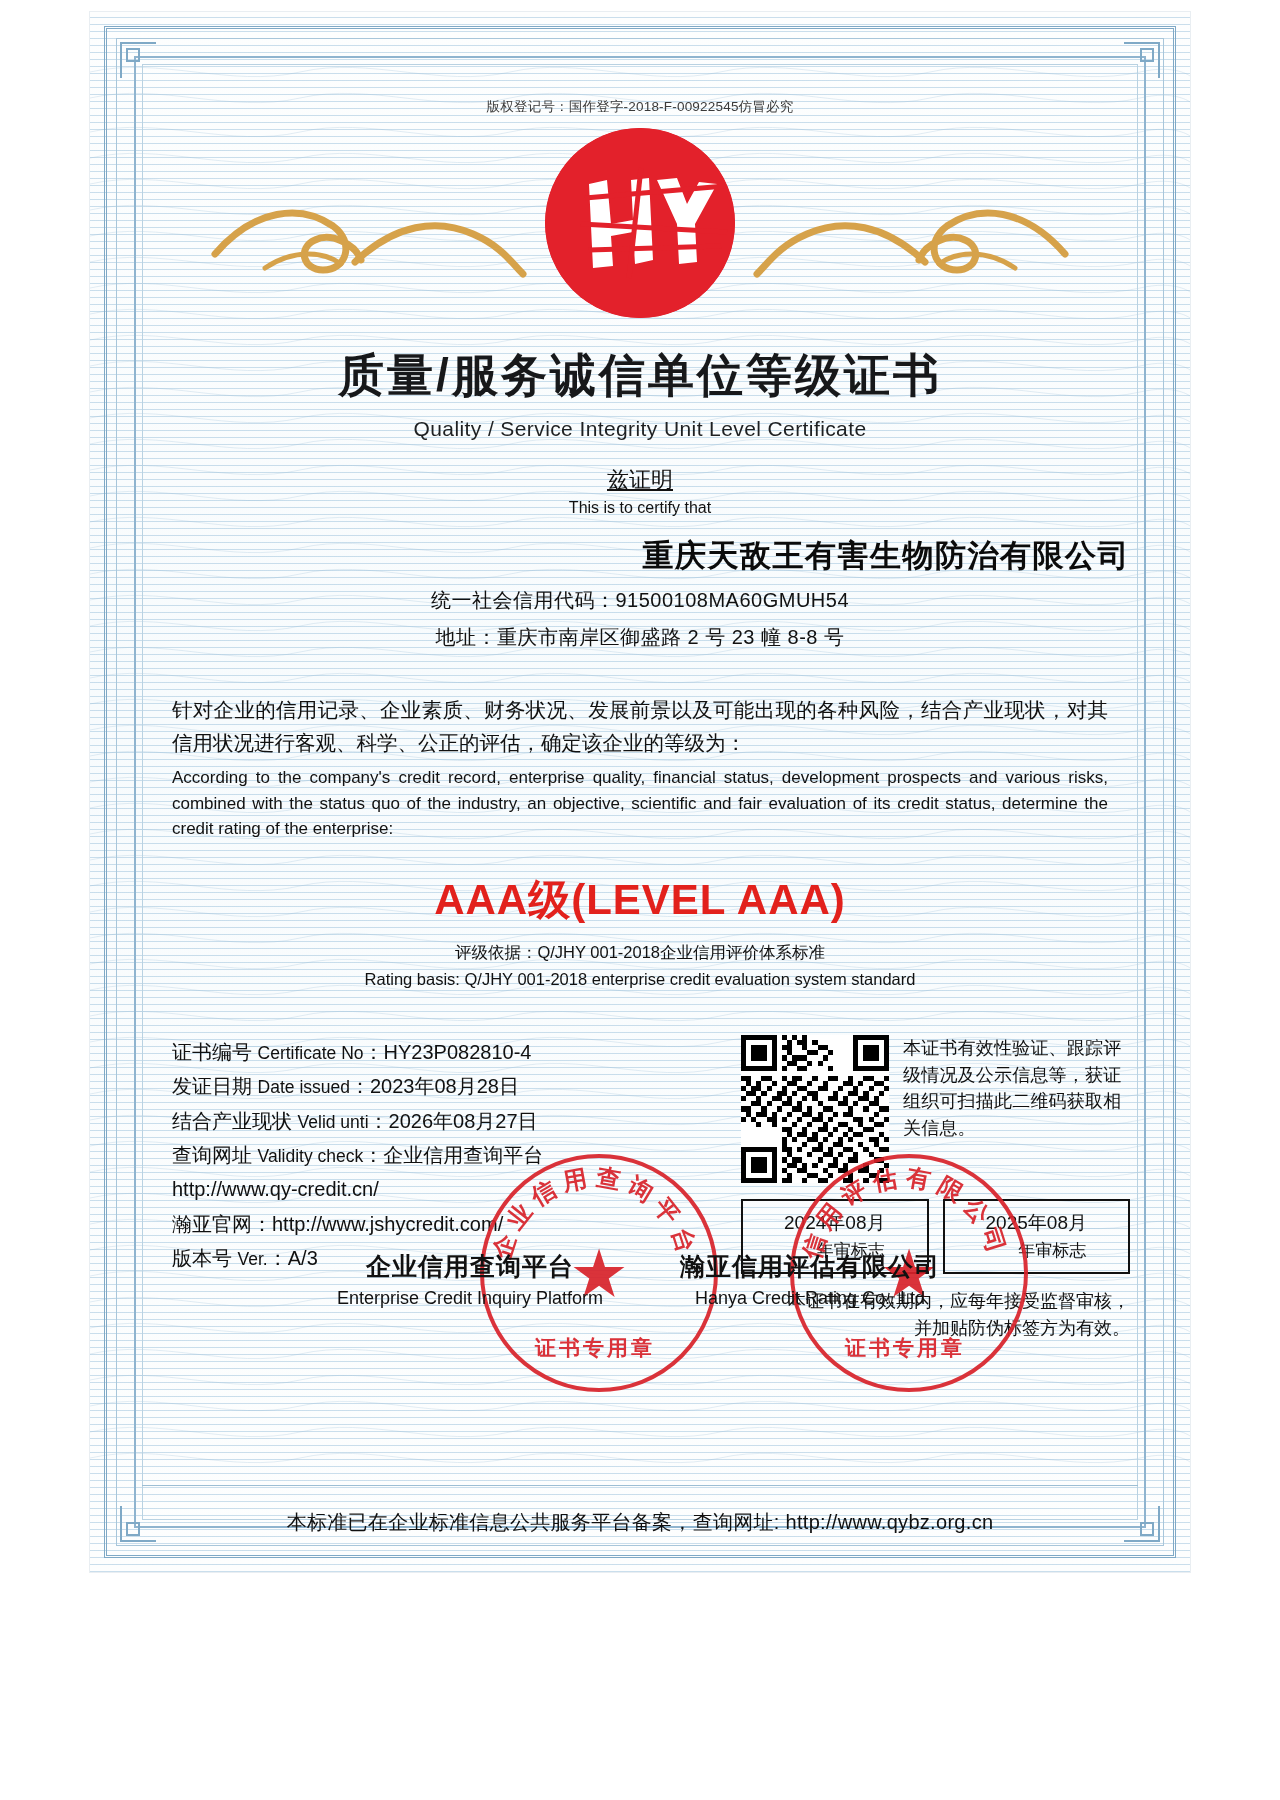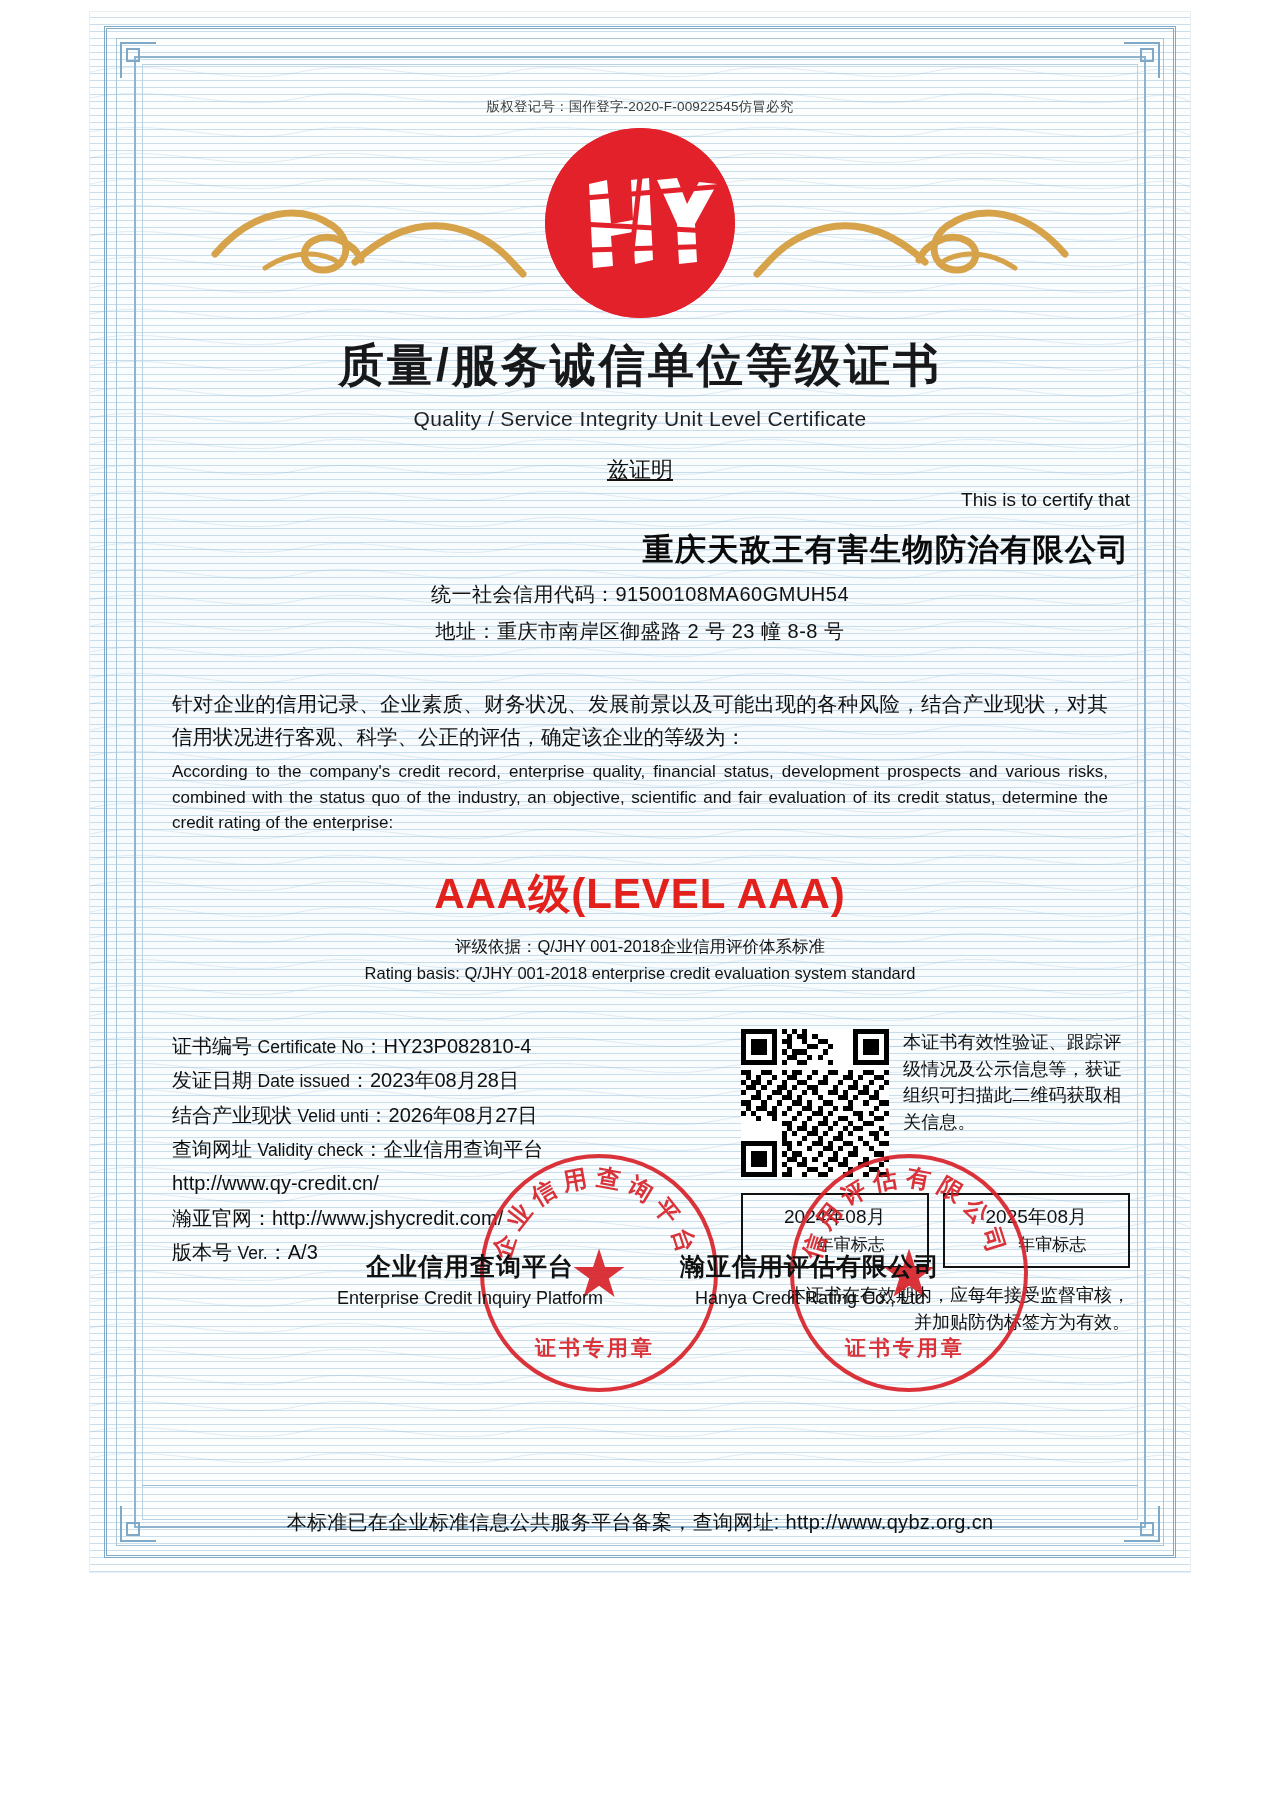--- a/index.html
+++ b/index.html
@@ -125,39 +125,39 @@
     overflow: hidden;
   }
 
   
   .title-cn {
     text-align: center;
     font-size: 46px;
     font-weight: bold;
     color: #17181a;
     letter-spacing: 3px;
-    margin-top: 10px;
+    margin-top: 20px;
   }
   .title-en {
     text-align: center;
     font-size: 21px;
     color: #1e2022;
     letter-spacing: .4px;
     margin-top: 10px;
   }
   .certify-cn {
     text-align: center;
     font-size: 22px;
     color: #111;
     margin-top: 24px;
     text-decoration: underline;
   }
   .certify-en {
-    text-align: right;
-    font-size: 19px;
+    text-align: center;
+    font-size: 16px;
     color: #111;
     margin-top: 4px;
   }
   .company {
     text-align: right;
     font-size: 31px;
     font-weight: bold;
     color: #0b0b0b;
     letter-spacing: 1.5px;
     margin-top: 18px;
@@ -430,21 +430,21 @@
   <div class="corner tr"></div>
   <div class="corner bl"></div>
   <div class="corner br"></div>
   <div class="corner-dot tl"></div>
   <div class="corner-dot tr"></div>
   <div class="corner-dot bl"></div>
   <div class="corner-dot br"></div>
 
   <div class="content">
 
-    <div class="copyright">版权登记号：国作登字-2020-F-00922545仿冒必究</div>
+    <div class="copyright">版权登记号：国作登字-2018-F-00922545仿冒必究</div>
 
     <div class="logo-row">
       <svg class="flourish left" viewBox="0 0 330 110">
         <path d="M10,72 C50,26 96,22 128,44 C150,60 142,88 118,88 C98,88 92,66 110,58 C126,50 150,62 156,78" fill="none" stroke="#d6a24a" stroke-width="7" stroke-linecap="round"></path>
         <path d="M150,80 C190,42 232,36 268,52 C296,64 306,80 318,92" fill="none" stroke="#d6a24a" stroke-width="7" stroke-linecap="round"></path>
         <path d="M60,86 C90,66 120,70 136,82" fill="none" stroke="#d6a24a" stroke-width="5" stroke-linecap="round"></path>
       </svg>
       <svg class="flourish right" viewBox="0 0 330 110">
         <path d="M10,72 C50,26 96,22 128,44 C150,60 142,88 118,88 C98,88 92,66 110,58 C126,50 150,62 156,78" fill="none" stroke="#d6a24a" stroke-width="7" stroke-linecap="round"></path>
         <path d="M150,80 C190,42 232,36 268,52 C296,64 306,80 318,92" fill="none" stroke="#d6a24a" stroke-width="7" stroke-linecap="round"></path>

